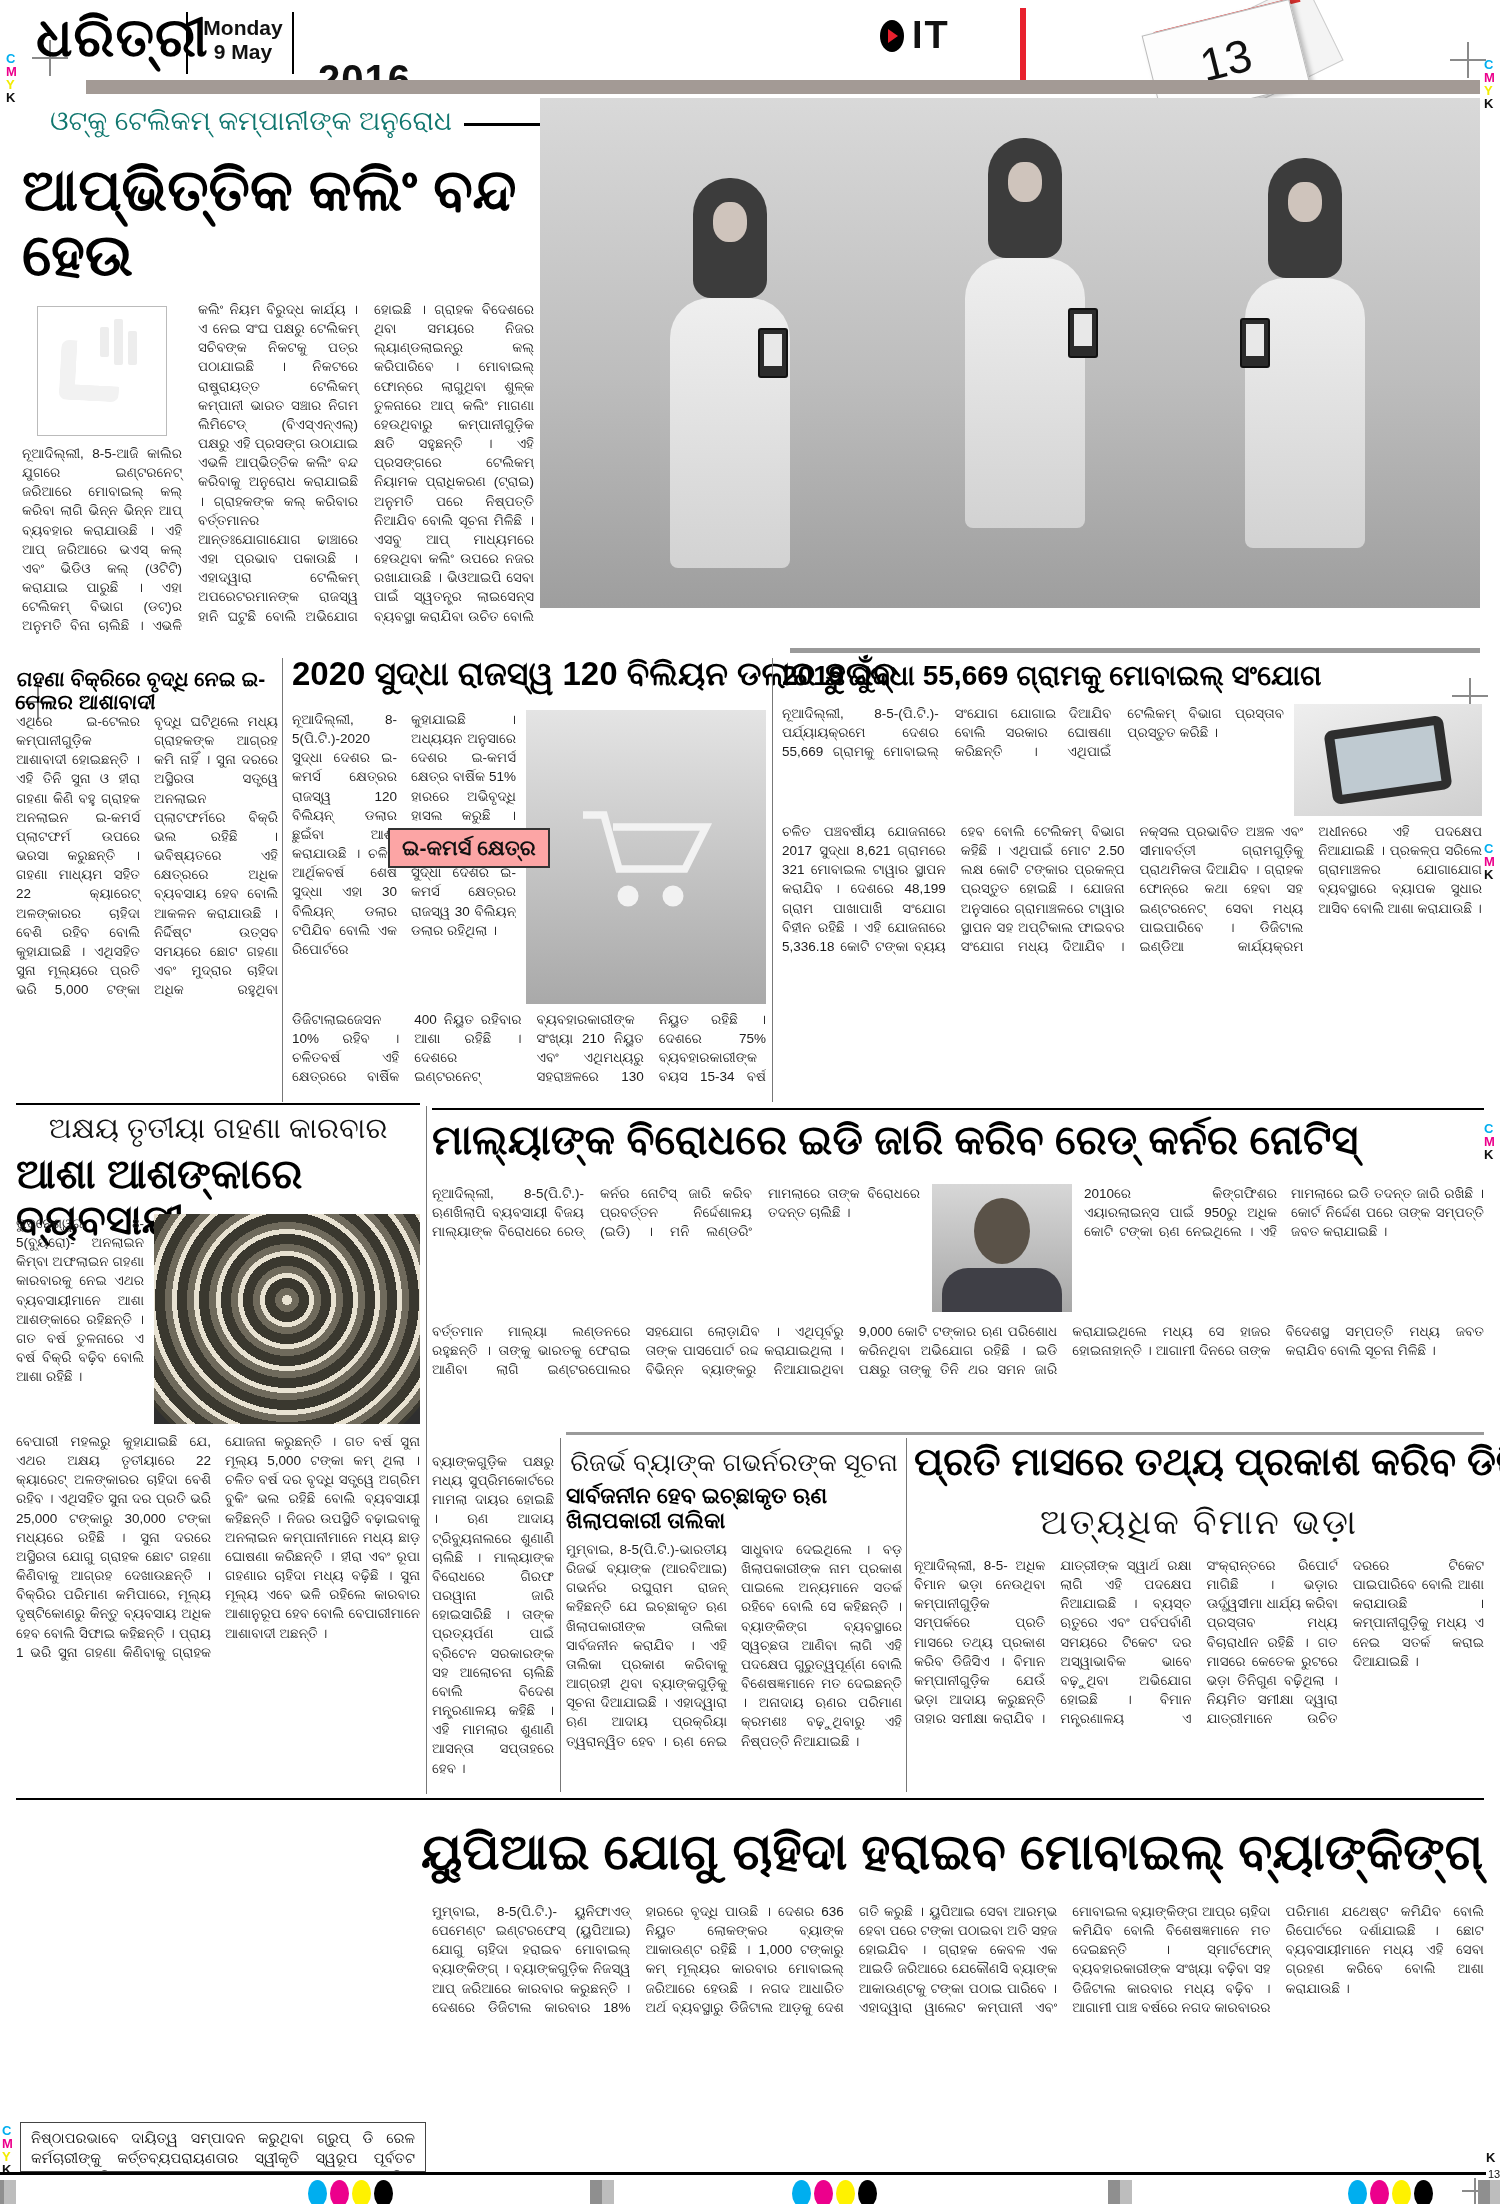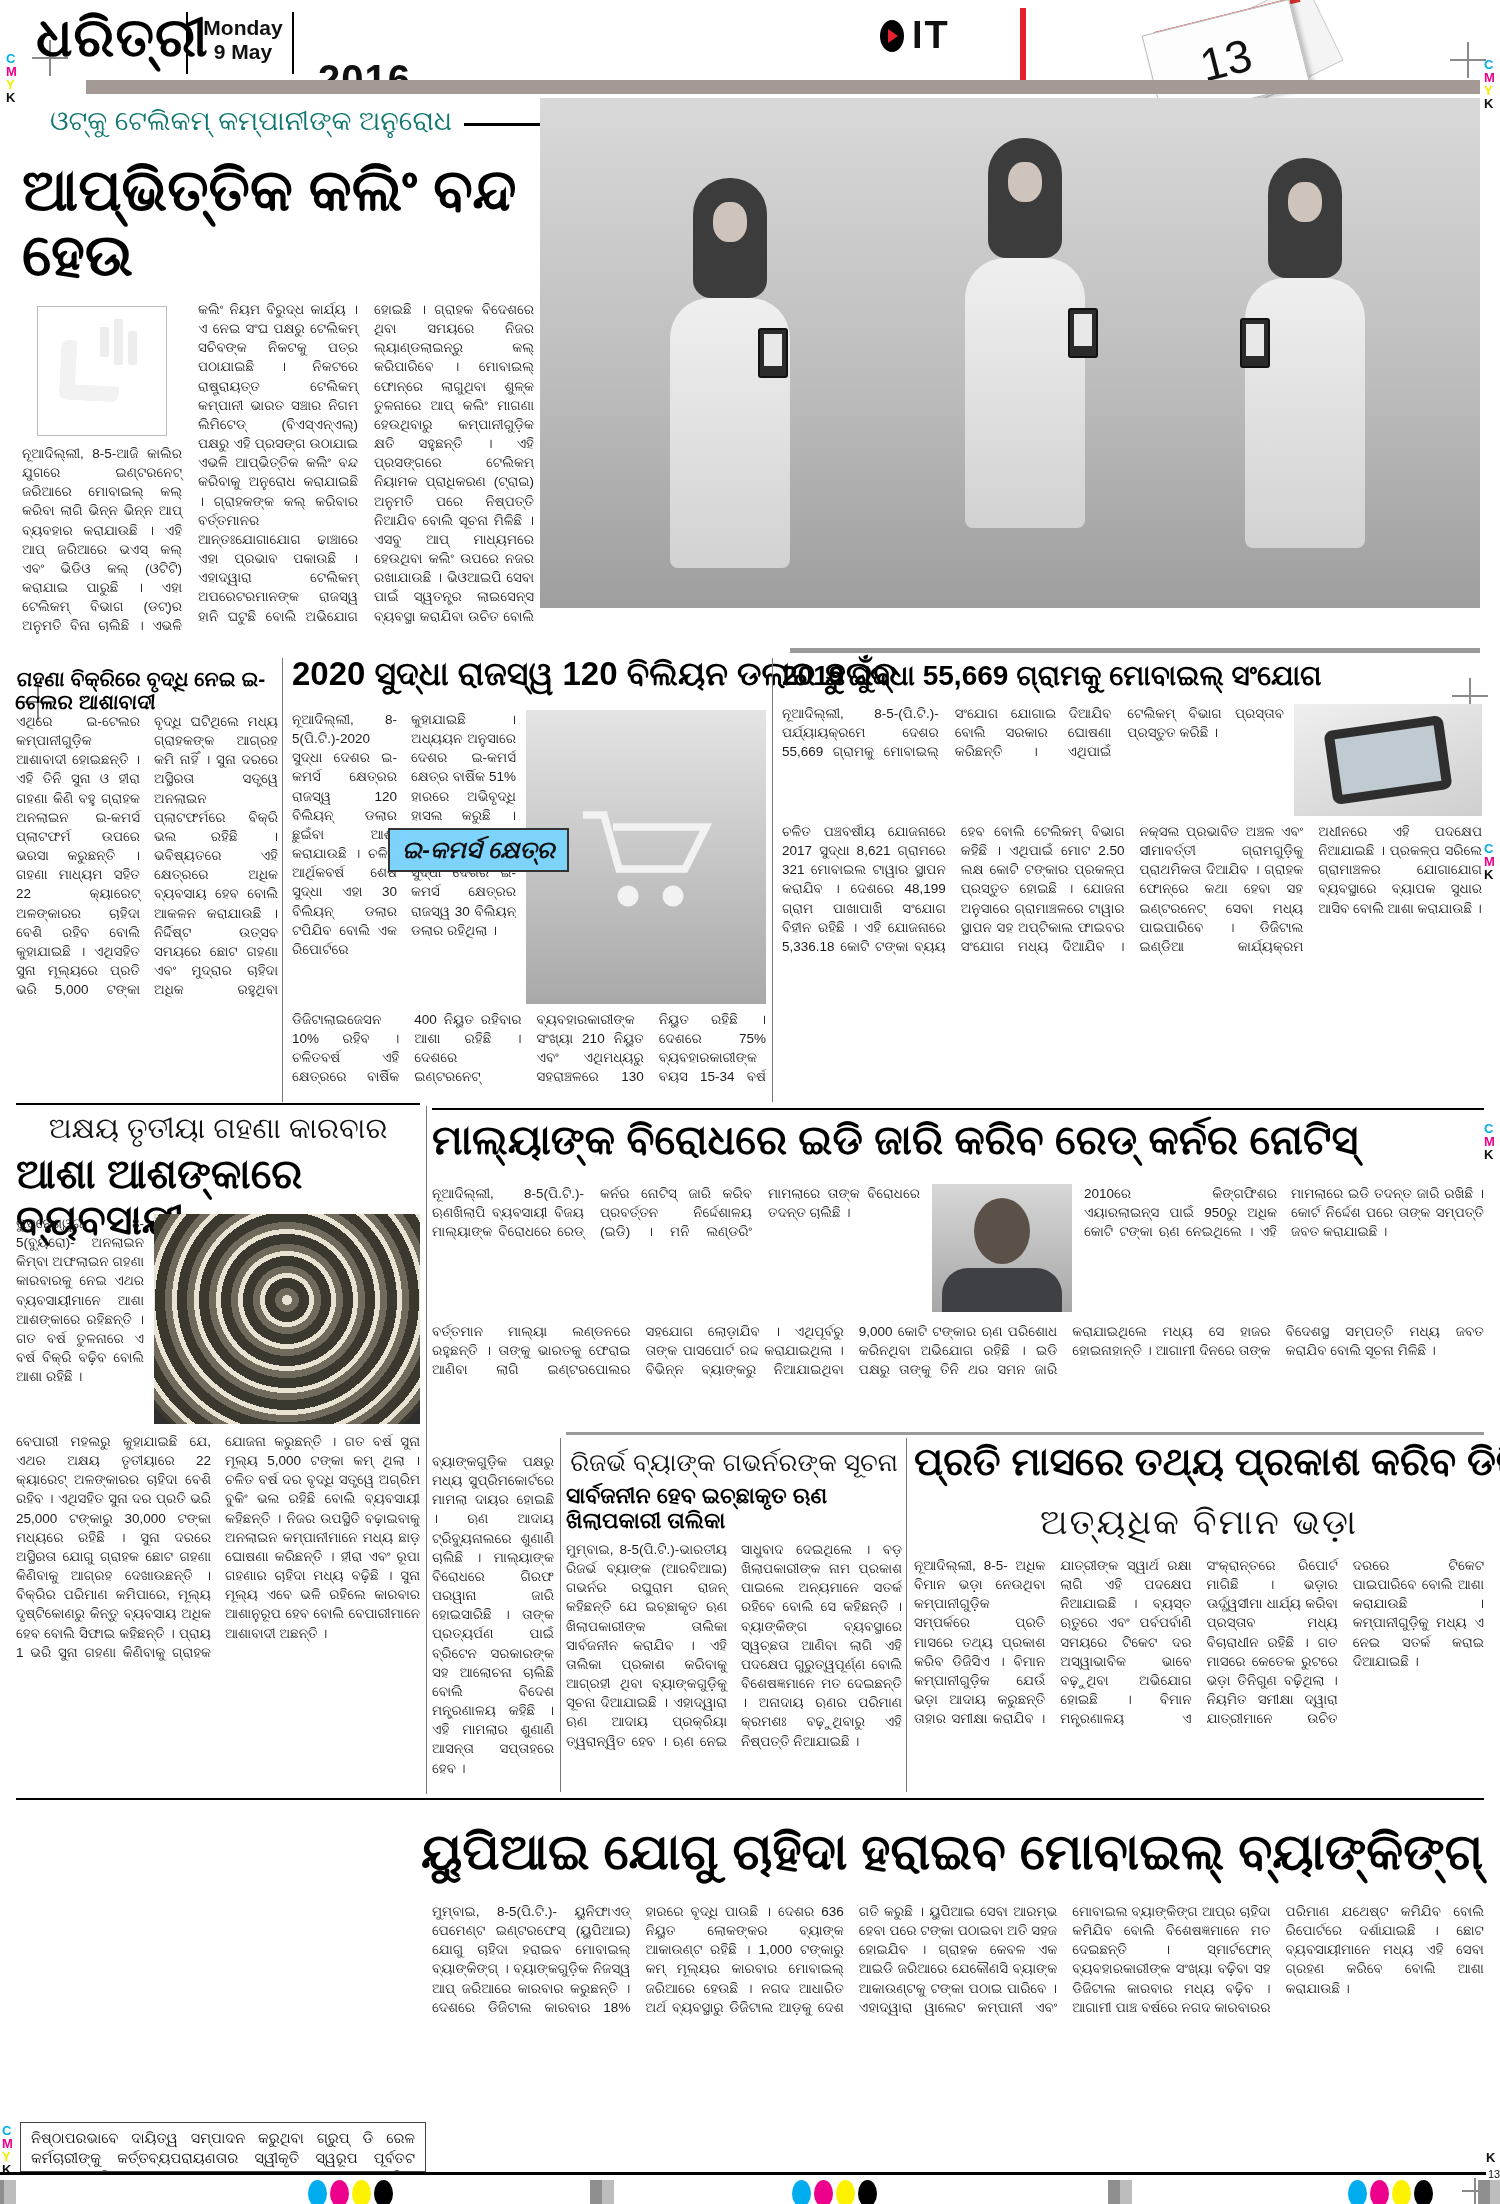--- a/index.html
+++ b/index.html
@@ -55,21 +55,21 @@
   .tabph{background:linear-gradient(160deg,#efefef,#cfcfcf);display:flex;align-items:center;justify-content:center;}
   .tab{width:150px;height:92px;background:#2e2e2e;border-radius:8px;display:flex;align-items:center;justify-content:center;transform:rotate(-8deg);}
   .tab i{width:128px;height:72px;background:#bfcad1;display:block;}
   .neck{background:#2f2f2f;position:relative;overflow:hidden;}
   .neck .ring{position:absolute;left:50%;top:-40%;transform:translateX(-50%);width:340px;height:340px;border-radius:50%;
      background:repeating-radial-gradient(circle,#e8e2d2 0 5px,#6f6a5c 5px 12px,#3a382f 12px 22px);}
   .portrait{background:linear-gradient(180deg,#d7d7d7,#a7a7a7);position:relative;overflow:hidden;}
   .portrait .head{position:absolute;left:50%;top:14px;transform:translateX(-50%);width:56px;height:66px;background:#5a5248;border-radius:50%;}
   .portrait .shoulders{position:absolute;left:50%;bottom:-8px;transform:translateX(-50%);width:120px;height:52px;background:#3f3f46;border-radius:26px 26px 0 0;}
   .capbox{border:1px solid #444;padding:6px 10px;font-size:14.5px;line-height:1.35;text-align:justify;}
-  .ecom-box{position:absolute;background:#7dd3fc;border:2px solid #333;padding:6px 12px;font-size:24px;font-weight:700;white-space:nowrap;font-style:italic;}
+  .ecom-box{position:absolute;background:#fca5a5;border:2px solid #333;padding:6px 12px;font-size:21px;font-weight:700;white-space:nowrap;}
   
   .dot{width:19px;height:27px;border-radius:50%;display:inline-block;margin-right:3px;}
   .d-c{background:#00aeef}.d-m{background:#ec008c}.d-y{background:#fff200}.d-k{background:#000}
   .gsq{width:24px;height:28px;background:linear-gradient(90deg,#8f8f8f 50%,#bdbdbd 50%);display:inline-block;}
   .pgno-sm{font-size:11px;color:#111;}
 </style>
 </head>
 <body>
 
 <div class="page">

